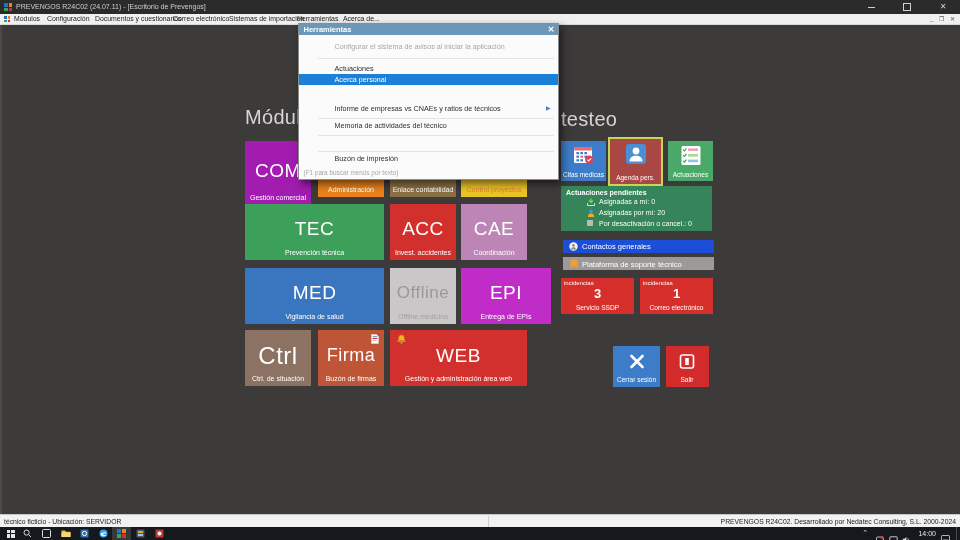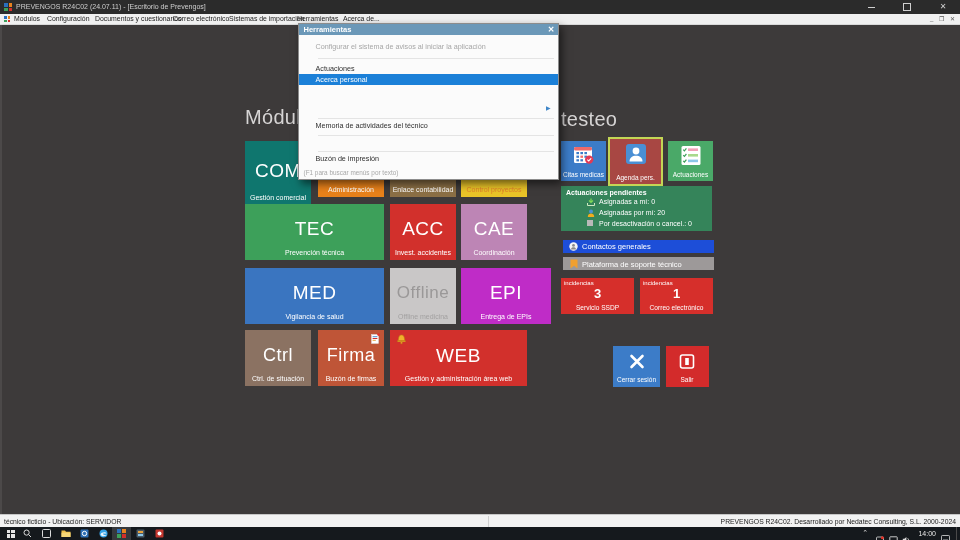--- a/index.html
+++ b/index.html
@@ -45,21 +45,21 @@
   .sess{position:absolute;top:345.5px;height:41px;color:#fff;cursor:pointer;}
   .sess .lbl{position:absolute;left:0;right:0;bottom:4px;text-align:center;font-size:6.5px;white-space:nowrap;}
   .sess svg{position:absolute;left:50%;top:7px;transform:translateX(-50%);}
 
   
   #popup{left:297.5px;top:23px;width:259px;height:155px;background:#fbfbfb;border:1px solid #8c8c8c;
          box-shadow:3px 4px 8px rgba(0,0,0,.55);z-index:20;}
   #popuptitle{position:absolute;left:0;top:0;right:0;height:11px;background:#6b98b8;color:#fff;
               font-size:7.5px;font-weight:bold;line-height:11px;padding-left:5px;box-sizing:border-box;}
   #popupclose{position:absolute;right:3px;top:0;color:#fff;font-size:8px;font-weight:bold;line-height:11px;}
-  .pitem{position:absolute;left:0;right:0;padding-left:17px;font-size:7.2px;color:#2e2e2e;line-height:12px;white-space:nowrap;}
+  .pitem{position:absolute;left:0;right:0;padding-left:36px;font-size:7.2px;color:#2e2e2e;line-height:12px;white-space:nowrap;}
   .pitem.dis{color:#a6a6a6;}
   .pitem.sel{background:#1b80d8;color:#fff;}
   .psep{position:absolute;left:19px;right:4px;height:1px;background:#e4e4e4;}
   .parrow{position:absolute;right:7px;top:1px;color:#3f86c8;font-size:6px;}
   #pfooter{position:absolute;left:5px;bottom:3px;font-size:6.4px;color:#a8a8a8;}
 
   
   #statusbar{left:0;top:514px;width:960px;height:13px;background:#f2f2f2;border-top:1px solid #c6c6c6;
              font-size:6.8px;color:#222;}
   #taskbar{left:0;top:527px;width:960px;height:13px;background:#15191d;color:#ddd;}
@@ -99,21 +99,21 @@
     <span class="mitem" style="left:297px">Herramientas</span>
     <span class="mitem" style="left:343px">Acerca de...</span>
     <span id="mdictrl">_ ❐ ✕</span>
   </div>
 
   <div class="abs" id="client">
 
     <span class="abs heading" style="left:243px;top:81px">Módulos</span>
     <span class="abs heading" style="left:559px;top:83px">testeo</span>
 
-    <div class="tile" style="left:243px;top:116.5px;width:66px;height:64px;background:#0f766e">
+    <div class="tile" style="left:243px;top:116.5px;width:66px;height:64px;background:#a21caf">
       <span class="tcode">COM</span>
       <span class="tlabel">Gestión comercial</span>
     </div>
     <div class="tile" style="left:316px;top:116.5px;width:66px;height:56px;background:#e8811a">
       <span class="tlabel">Administración</span>
     </div>
     <div class="tile" style="left:388px;top:116.5px;width:66px;height:56px;background:#8b6f45">
       <span class="tlabel">Enlace contabilidad</span>
     </div>
     <div class="tile" style="left:459px;top:116.5px;width:66px;height:56px;background:#eac428">
@@ -140,21 +140,21 @@
     <div class="tile" style="left:388px;top:243px;width:66px;height:56px;background:#c9c7c7">
       <span class="tcode" style="color:#9a9898;font-size:17px">Offline</span>
       <span class="tlabel" style="color:#a3a1a1">Offline medicina</span>
     </div>
     <div class="tile" style="left:459px;top:243px;width:90px;height:56px;background:#bf2cc7">
       <span class="tcode">EPI</span>
       <span class="tlabel">Entrega de EPIs</span>
     </div>
 
     <div class="tile" style="left:243px;top:305.5px;width:66px;height:56px;background:#8b7262">
-      <span class="tcode" style="font-size:18px">Ctrl</span>
+      <span class="tcode" style="font-size:24px">Ctrl</span>
       <span class="tlabel">Ctrl. de situación</span>
     </div>
     <div class="tile" style="left:316px;top:305.5px;width:66px;height:56px;background:#bf5537">
       <span class="tcode" style="font-size:18px">Firma</span>
       <span class="tlabel">Buzón de firmas</span>
       <svg class="abs" style="right:4px;top:3px" width="9" height="11" viewBox="0 0 9 11">
         <rect x="0.5" y="1.5" width="7" height="9" fill="#fff" stroke="#ddd" stroke-width="0.5"></rect>
         <rect x="1.6" y="3.2" width="4.8" height="1" fill="#4a8fd4"></rect>
         <rect x="1.6" y="5" width="4.8" height="1" fill="#d2302c"></rect>
         <rect x="1.6" y="6.8" width="3.2" height="1" fill="#e8a23a"></rect>
@@ -277,20 +277,21 @@
     <div class="pitem dis" style="top:16.5px">Configurar el sistema de avisos al iniciar la aplicación</div>
     <div class="psep" style="top:33.5px"></div>
 
     <div class="pitem" style="top:38.5px">
       <span>Actuaciones</span>
       <span class="parrow" style="top:39.5px">▶</span>
     </div>
 
     <div class="pitem sel" style="top:50px;height:11px;line-height:11px">Acerca personal</div>
 
+    <div class="pitem" style="top:79px">Informe de empresas vs CNAEs y ratios de técnicos</div>
     <div class="psep" style="top:94px"></div>
 
     <div class="pitem" style="top:95.5px">Memoria de actividades del técnico</div>
     <div class="psep" style="top:110.5px"></div>
 
     <div class="psep" style="top:127px"></div>
 
     <div class="pitem" style="top:128.5px">Buzón de impresión</div>
 
     <div id="pfooter">(F1 para buscar menús por texto)</div>

